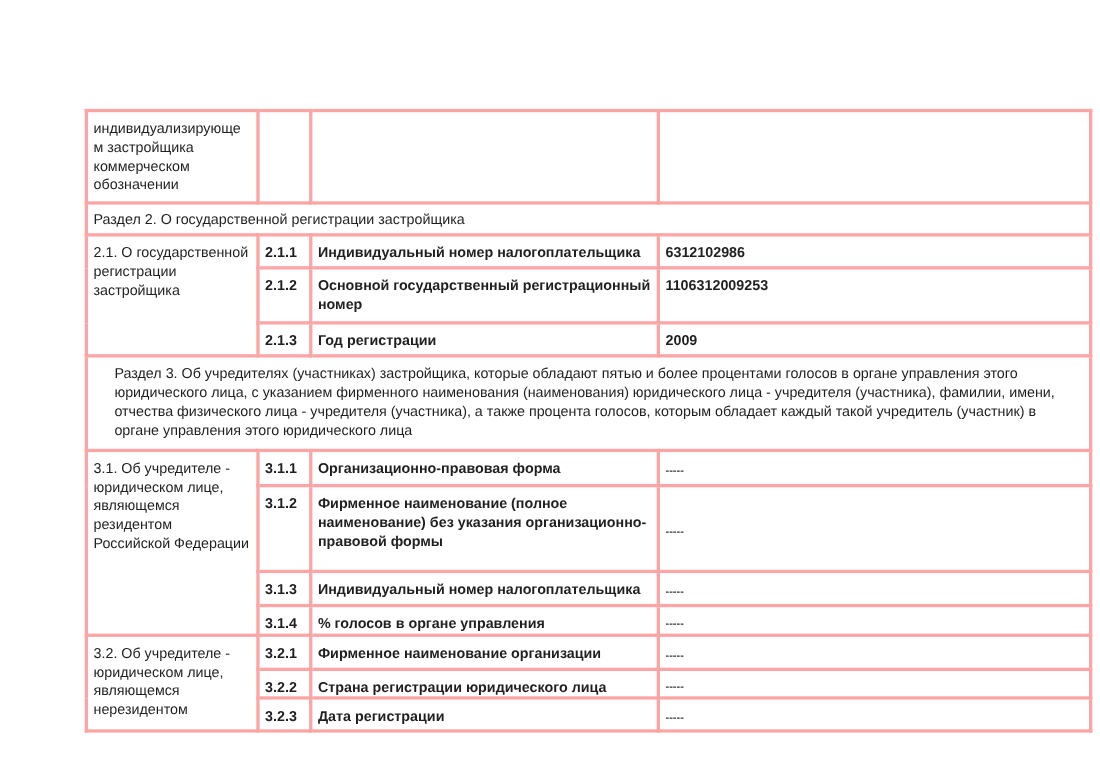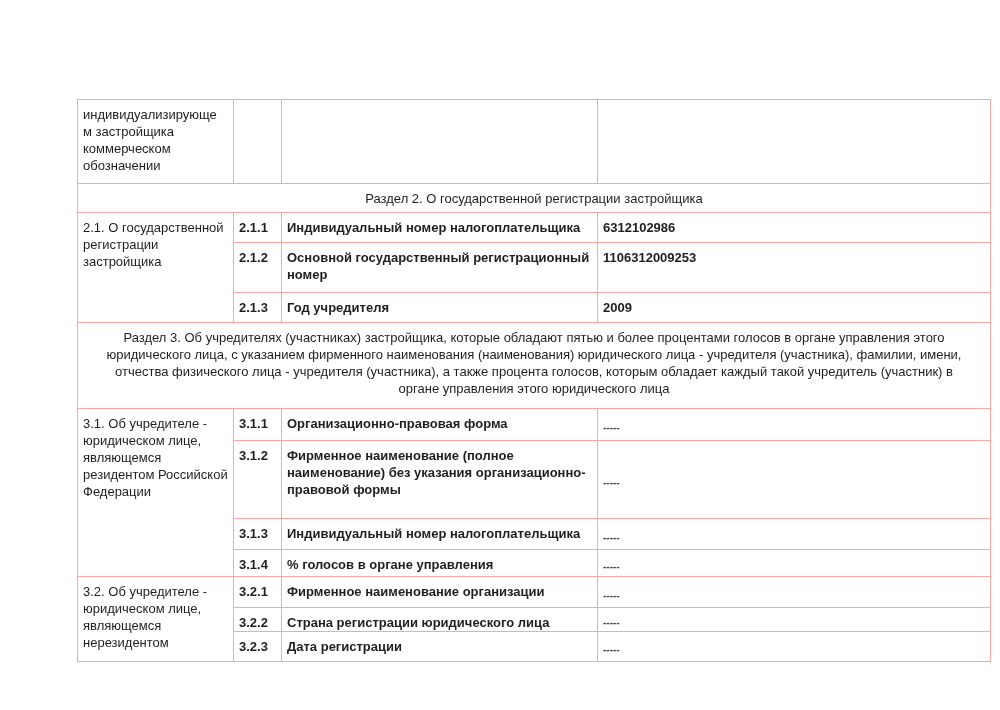--- a/index.html
+++ b/index.html
@@ -6,27 +6,27 @@
   body {
     width:1000px; height:710px; background:#ffffff; position:relative; overflow:hidden;
     font-family:"Liberation Sans", sans-serif; color:#1f1f1f;
   }
   table.doc {
     position:absolute; left:77px; top:99px; width:913px;
     border-collapse:collapse; table-layout:fixed;
     font-size:13px; line-height:17px;
   }
   table.doc td {
-    border:1px solid #fca5a5; vertical-align:top; padding:0 5px;
+    border:3px solid #fca5a5; vertical-align:top; padding:0 5px;
   }
   col.c1 { width:156px; }
   col.c2 { width:48px; }
   col.c3 { width:316px; }
   col.c4 { width:393px; }
-  .sect { text-align:center; }
+  .sect { }
   .num, .lbl, .val { padding-top:6px !important;font-weight:bold; }
   .grp { padding-top:6px !important; }
   .dash { letter-spacing:0; font-size:10px; color:#444; }
 </style>
 </head>
 <body>
 
 <table class="doc">
   <colgroup>
       <col class="c1">
@@ -52,21 +52,21 @@
       <td class="lbl">Индивидуальный номер налогоплательщика</td>
       <td class="val">6312102986</td>
     </tr>
     <tr style="height:50px">
       <td class="num">2.1.2</td>
       <td class="lbl">Основной государственный регистрационный номер</td>
       <td class="val">1106312009253</td>
     </tr>
     <tr style="height:30px">
       <td class="num">2.1.3</td>
-      <td class="lbl">Год учредителя</td>
+      <td class="lbl">Год регистрации</td>
       <td class="val">2009</td>
     </tr>
 
     <tr style="height:86px">
       <td colspan="4" class="sect" style="padding:6px 24px 0 24px">Раздел 3. Об учредителях (участниках) застройщика, которые обладают пятью и более процентами голосов в органе управления этого юридического лица, с указанием фирменного наименования (наименования) юридического лица - учредителя (участника), фамилии, имени, отчества физического лица - учредителя (участника), а также процента голосов, которым обладает каждый такой учредитель (участник) в органе управления этого юридического лица</td>
     </tr>
 
     <tr style="height:32px">
       <td rowspan="4" class="grp">3.1. Об учредителе - юридическом лице, являющемся резидентом Российской Федерации</td>
       <td class="num">3.1.1</td>

